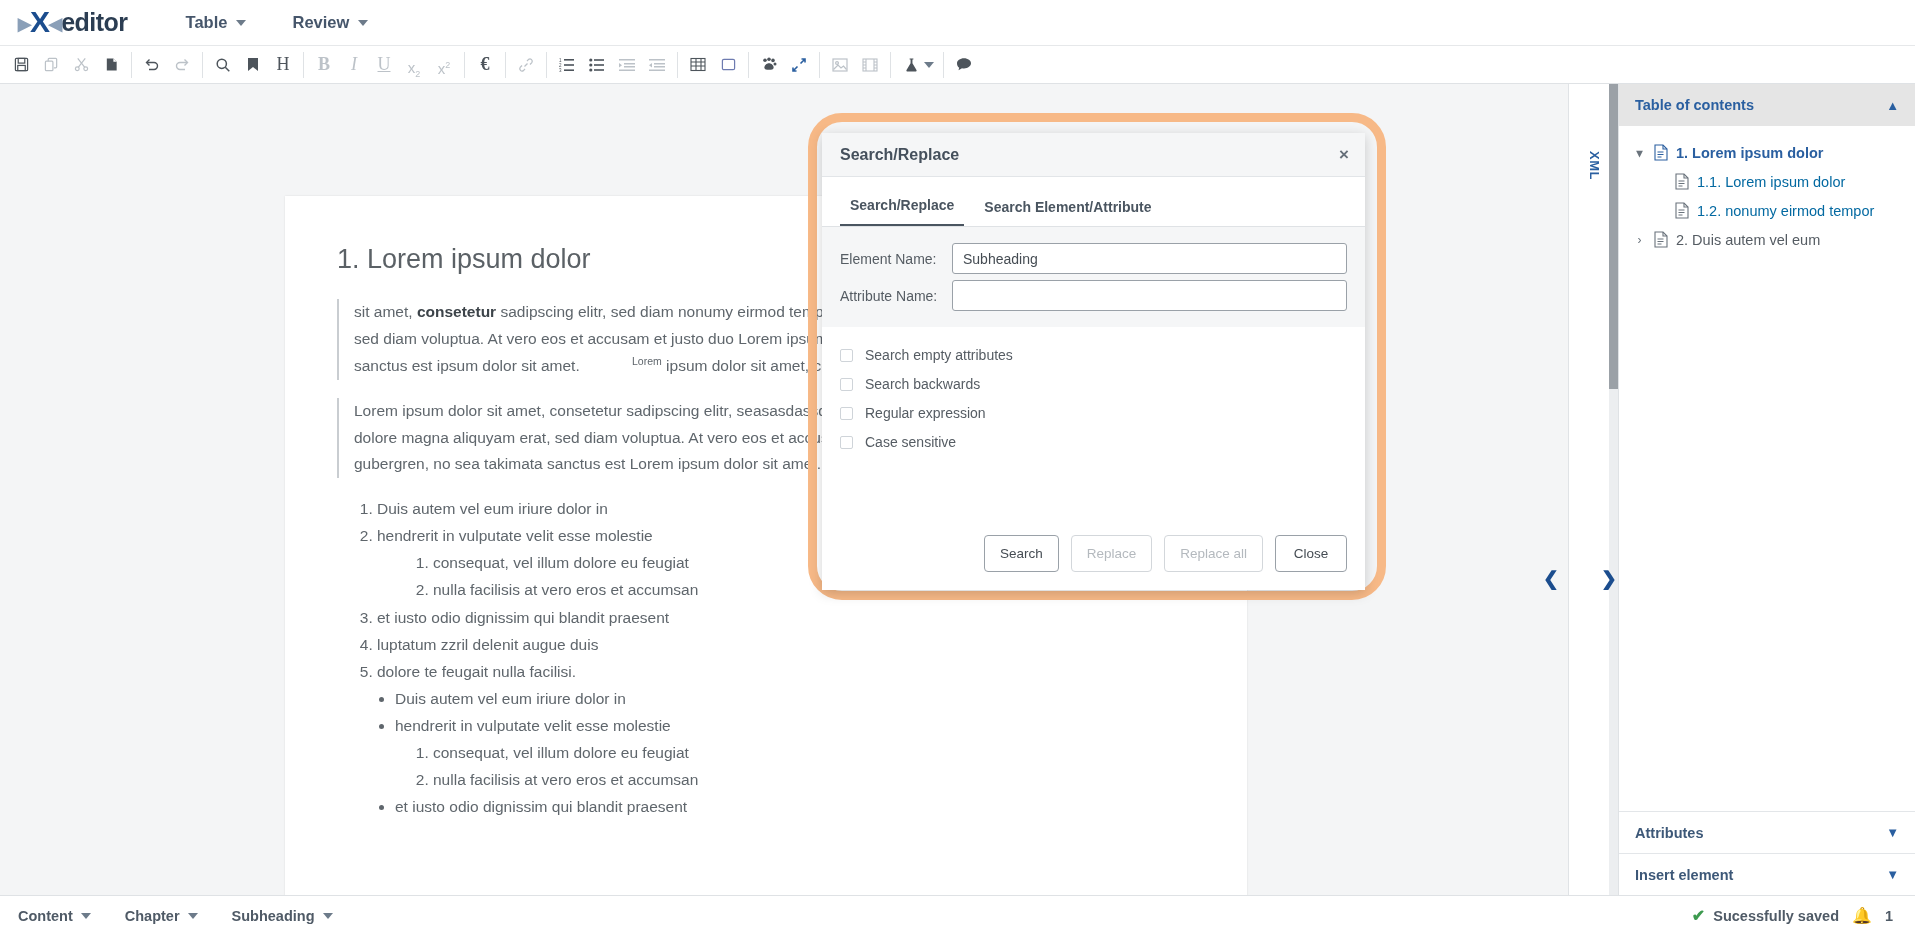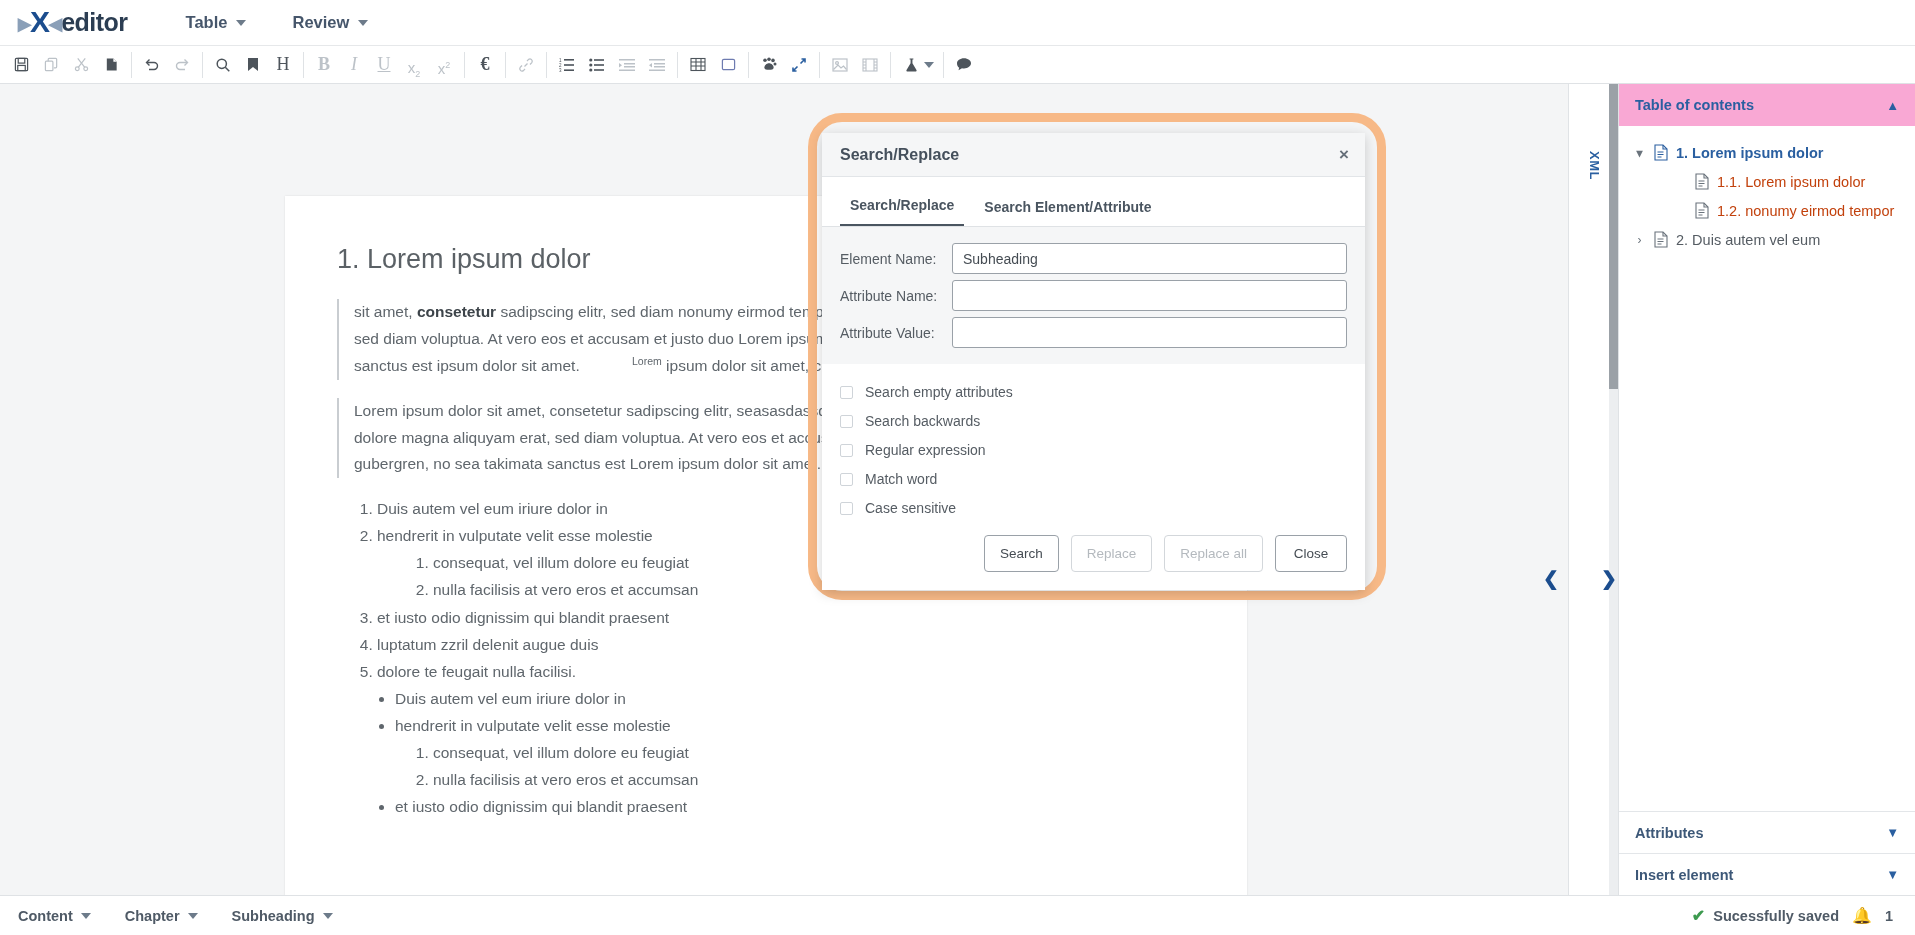--- a/index.html
+++ b/index.html
@@ -152,30 +152,30 @@
     border-left: 1px solid #dfe2e5;
     display: flex; flex-direction: column;
   }
   .rsec-head {
     height: 42px; min-height: 42px;
     display: flex; align-items: center; justify-content: space-between;
     padding: 0 16px;
     font-size: 14.5px; color: #2a5fa0; font-weight: 600;
     cursor: pointer;
   }
-  .rsec-head.active { background: #f9a8d4; }
+  .rsec-head.active { background: #e5e5e5; }
   .rsec-head.plain { border-top: 1px solid #e3e6e9; color: #3d5878; }
   .chev { color: #2a5fa0; font-size: 13px; font-weight: bold; }
   .toc { flex: 1; padding: 12px 0 0 0; overflow: hidden; }
   .toc-item {
     display: flex; align-items: center; gap: 8px;
     font-size: 14.5px; padding: 6px 10px; cursor: pointer;
   }
   .toc-item.l0 { padding-left: 14px; color: #2a5fa0; font-weight: 600; }
-  .toc-item.l1 { padding-left: 76px; color: #c2410c; }
+  .toc-item.l1 { padding-left: 56px; color: #0369a1; }
   .toc-caret {
     width: 13px; text-align: center; font-size: 12px; color: #6a737c;
   }
   .file-ico { width: 14px; height: 17px; display: block; }
 
   
   .statusbar {
     height: 40px; min-height: 40px;
     border-top: 1px solid #dfe2e5;
     display: flex; align-items: center; justify-content: space-between;
@@ -648,42 +648,34 @@
 
     <div class="modal-form">
       <div class="frow">
         <span class="flabel">Element Name:</span>
         <input class="finput" value="Subheading" style="">
       </div>
       <div class="frow">
         <span class="flabel">Attribute Name:</span>
         <input class="finput" value="" style="">
       </div>
-      <div class="frow">
-        <span class="flabel">Attribute Value:</span>
-        <input class="finput" value="" style="">
-      </div>
     </div>
 
     <div class="modal-opts">
       <div class="opt">
         <span class="cbox"></span>
         <span class="opt-lbl">Search empty attributes</span>
       </div>
       <div class="opt">
         <span class="cbox"></span>
         <span class="opt-lbl">Search backwards</span>
       </div>
       <div class="opt">
         <span class="cbox"></span>
         <span class="opt-lbl">Regular expression</span>
-      </div>
-      <div class="opt">
-        <span class="cbox"></span>
-        <span class="opt-lbl">Match word</span>
       </div>
       <div class="opt">
         <span class="cbox"></span>
         <span class="opt-lbl">Case sensitive</span>
       </div>
     </div>
 
     <div class="modal-foot">
       <button class="mbtn">Search</button>
       <button class="mbtn disabled">Replace</button>

